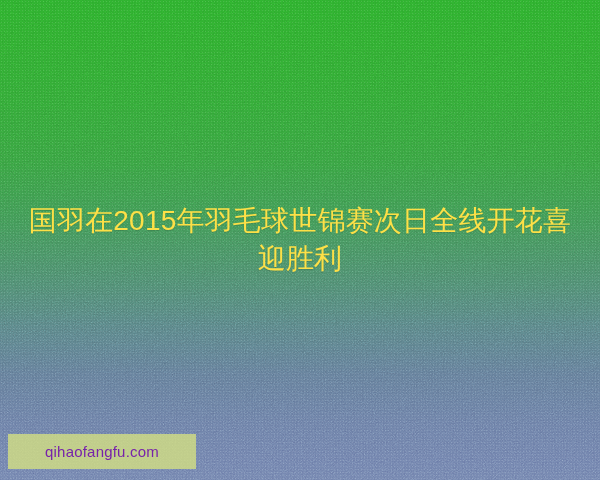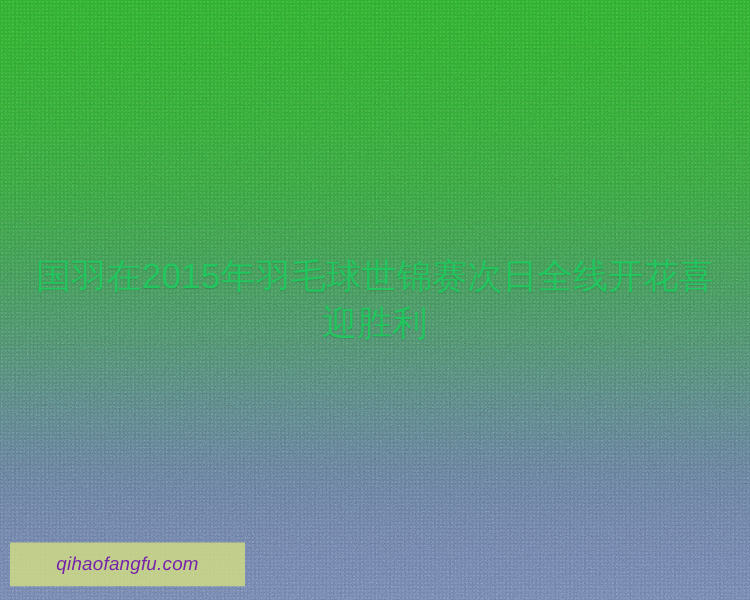--- a/index.html
+++ b/index.html
@@ -63,42 +63,41 @@
 
   
   .headline {
     position: absolute;
     left: 0;
     right: 0;
     top: 202px;
     padding: 0 26px;
     box-sizing: border-box;
     text-align: center;
-    color: #22c55e;
+    color: #fde047;
     font-size: 28px;
     line-height: 38px;
     font-weight: 400;
     letter-spacing: 0.2px;
     white-space: pre-line;
     text-shadow: 0 1px 1px rgba(0,0,0,0.12);
   }
 
   
   .watermark {
     position: absolute;
     left: 8px;
     top: 434px;
     width: 188px;
     height: 35px;
     background: rgba(214, 226, 130, 0.78);
     display: flex;
     align-items: center;
     justify-content: center;
     box-sizing: border-box;
-    font-style: italic;
   }
   .watermark-text {
     color: #7722aa;
     font-size: 15px;
     line-height: 1;
     letter-spacing: 0.2px;
     white-space: nowrap;
   }
 </style>
 </head>

